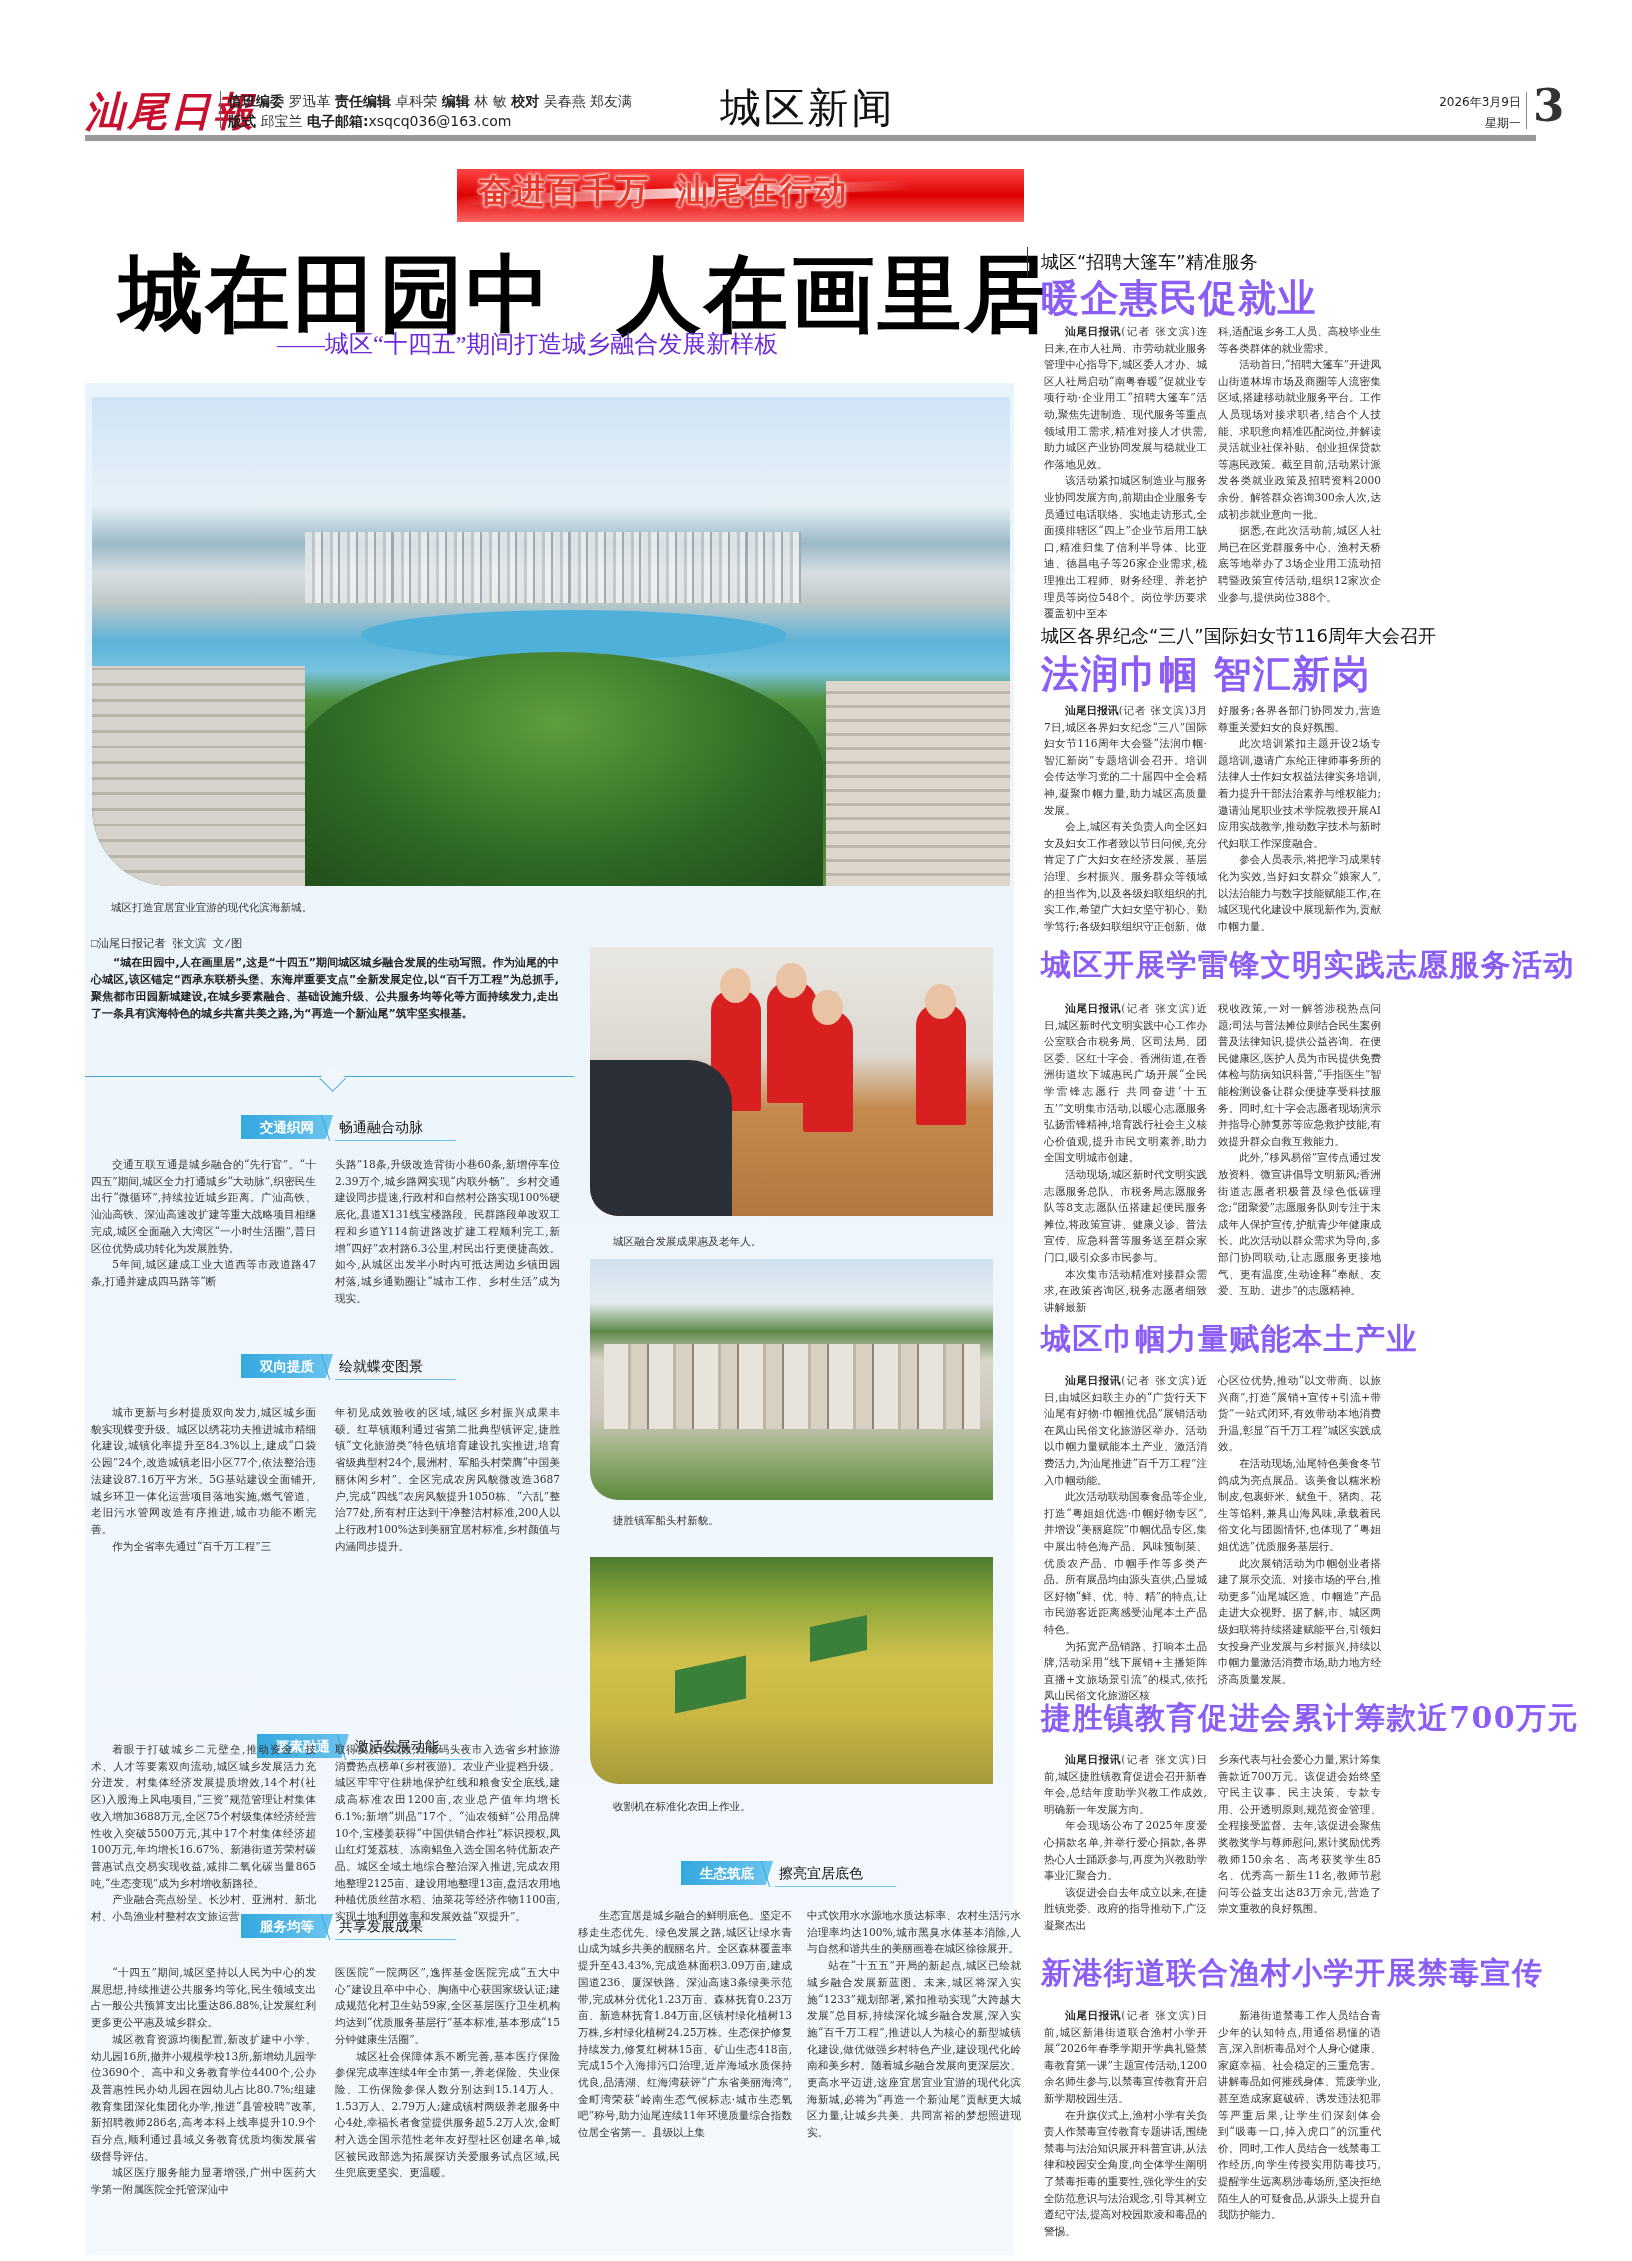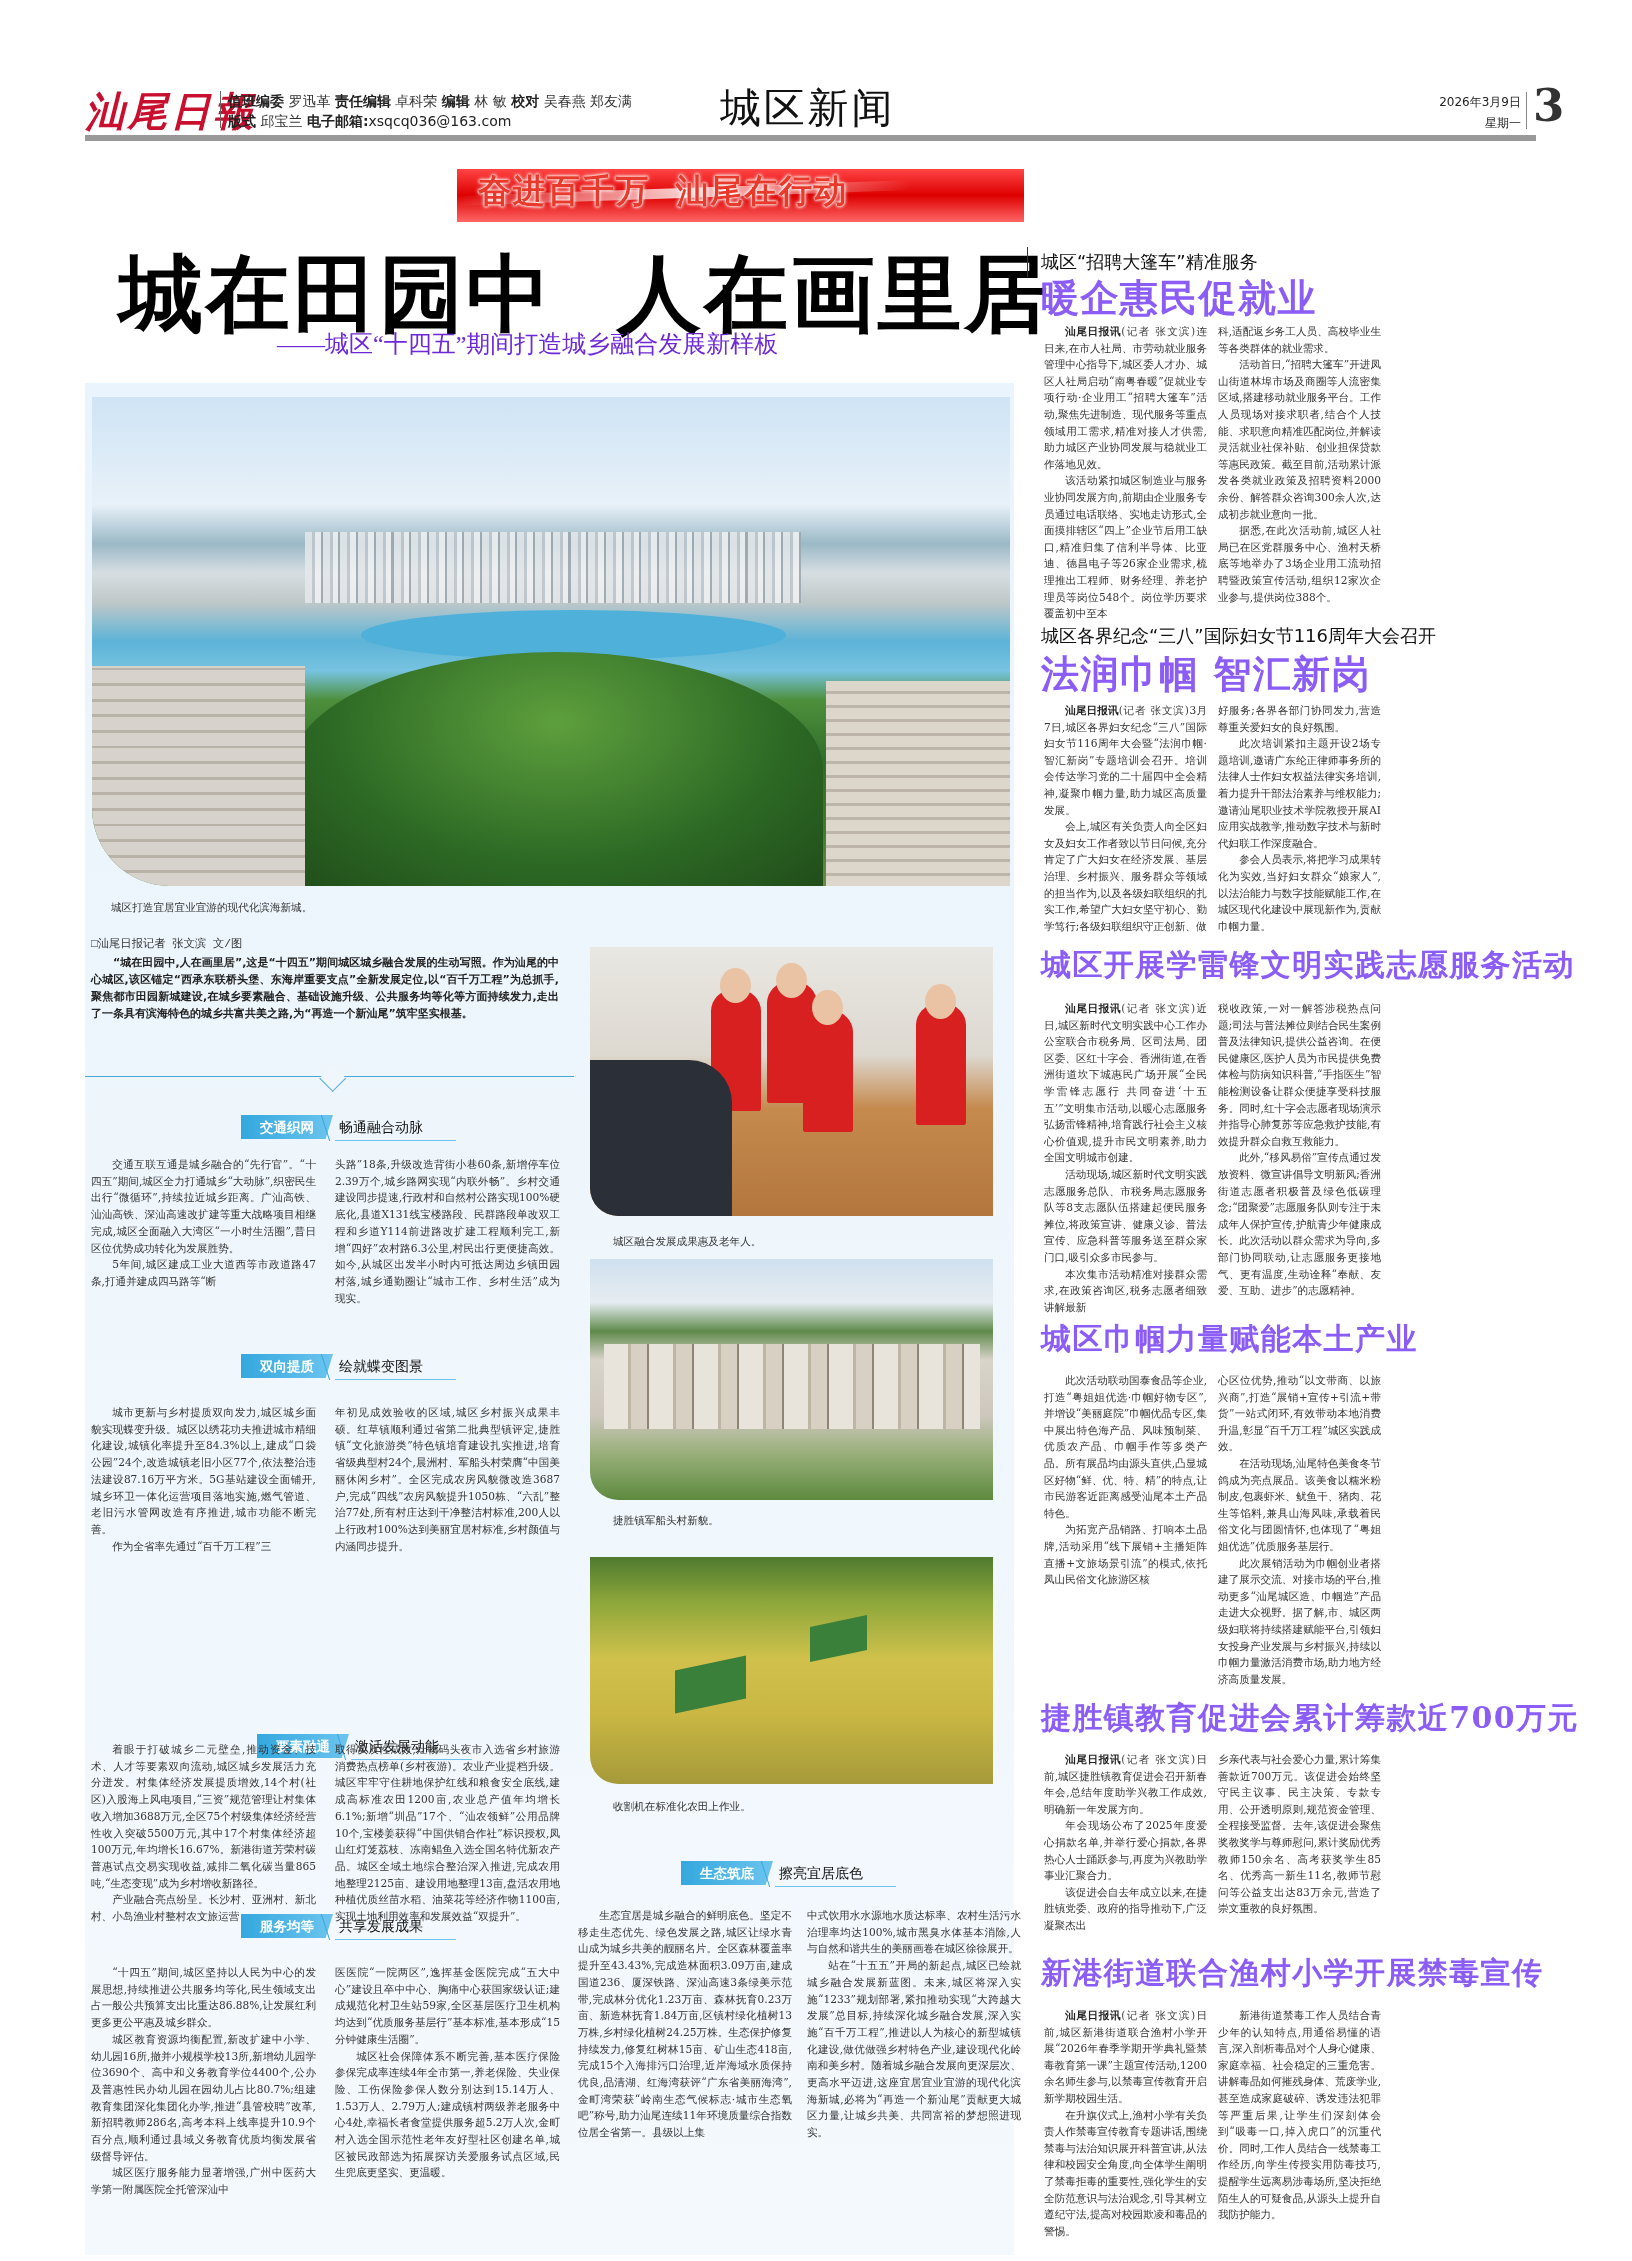--- a/index.html
+++ b/index.html
@@ -239,20 +239,21 @@
       <p><span class="src">汕尾日报讯</span><span class="rep">(记者 张文滨)</span><span>近日,城区新时代文明实践中心工作办公室联合市税务局、区司法局、团区委、区红十字会、香洲街道,在香洲街道坎下城惠民广场开展“全民学雷锋志愿行 共同奋进‘十五五’”文明集市活动,以暖心志愿服务弘扬雷锋精神,培育践行社会主义核心价值观,提升市民文明素养,助力全国文明城市创建。</span></p>
       <p>活动现场,城区新时代文明实践志愿服务总队、市税务局志愿服务队等8支志愿队伍搭建起便民服务摊位,将政策宣讲、健康义诊、普法宣传、应急科普等服务送至群众家门口,吸引众多市民参与。</p>
       <p>本次集市活动精准对接群众需求,在政策咨询区,税务志愿者细致讲解最新</p>
     </div>
     <div class="abs rcol" style="left: 1218px; top: 1000px; width: 163px;">
       <p class="cont">税收政策,一对一解答涉税热点问题;司法与普法摊位则结合民生案例普及法律知识,提供公益咨询。在便民健康区,医护人员为市民提供免费体检与防病知识科普,“手指医生”智能检测设备让群众便捷享受科技服务。同时,红十字会志愿者现场演示并指导心肺复苏等应急救护技能,有效提升群众自救互救能力。</p>
       <p>此外,“移风易俗”宣传点通过发放资料、微宣讲倡导文明新风;香洲街道志愿者积极普及绿色低碳理念;“团聚爱”志愿服务队则专注于未成年人保护宣传,护航青少年健康成长。此次活动以群众需求为导向,多部门协同联动,让志愿服务更接地气、更有温度,生动诠释“奉献、友爱、互助、进步”的志愿精神。</p>
     </div>
     <div class="abs rhead" style="left: 1041px; top: 1319px;">城区巾帼力量赋能本土产业</div>
     <div class="abs rcol" style="left: 1044px; top: 1372px; width: 163px;">
+      <p><span class="src">汕尾日报讯</span><span class="rep">(记者 张文滨)</span><span>近日,由城区妇联主办的“广货行天下 汕尾有好物·巾帼推优品”展销活动在凤山民俗文化旅游区举办。活动以巾帼力量赋能本土产业、激活消费活力,为汕尾推进“百千万工程”注入巾帼动能。</span></p>
       <p>此次活动联动国泰食品等企业,打造“粤姐姐优选·巾帼好物专区”,并增设“美丽庭院”巾帼优品专区,集中展出特色海产品、风味预制菜、优质农产品、巾帼手作等多类产品。所有展品均由源头直供,凸显城区好物“鲜、优、特、精”的特点,让市民游客近距离感受汕尾本土产品特色。</p>
       <p>为拓宽产品销路、打响本土品牌,活动采用“线下展销+主播矩阵直播+文旅场景引流”的模式,依托凤山民俗文化旅游区核</p>
     </div>
     <div class="abs rcol" style="left: 1218px; top: 1372px; width: 163px;">
       <p class="cont">心区位优势,推动“以文带商、以旅兴商”,打造“展销+宣传+引流+带货”一站式闭环,有效带动本地消费升温,彰显“百千万工程”城区实践成效。</p>
       <p>在活动现场,汕尾特色美食冬节鸽成为亮点展品。该美食以糯米粉制皮,包裹虾米、鱿鱼干、猪肉、花生等馅料,兼具山海风味,承载着民俗文化与团圆情怀,也体现了“粤姐姐优选”优质服务基层行。</p>
       <p>此次展销活动为巾帼创业者搭建了展示交流、对接市场的平台,推动更多“汕尾城区造、巾帼造”产品走进大众视野。据了解,市、城区两级妇联将持续搭建赋能平台,引领妇女投身产业发展与乡村振兴,持续以巾帼力量激活消费市场,助力地方经济高质量发展。</p>
     </div>
     <div class="abs rhead" style="left: 1041px; top: 1698px;">捷胜镇教育促进会累计筹款近700万元</div>
     <div class="abs rcol" style="left: 1044px; top: 1751px; width: 163px;">

